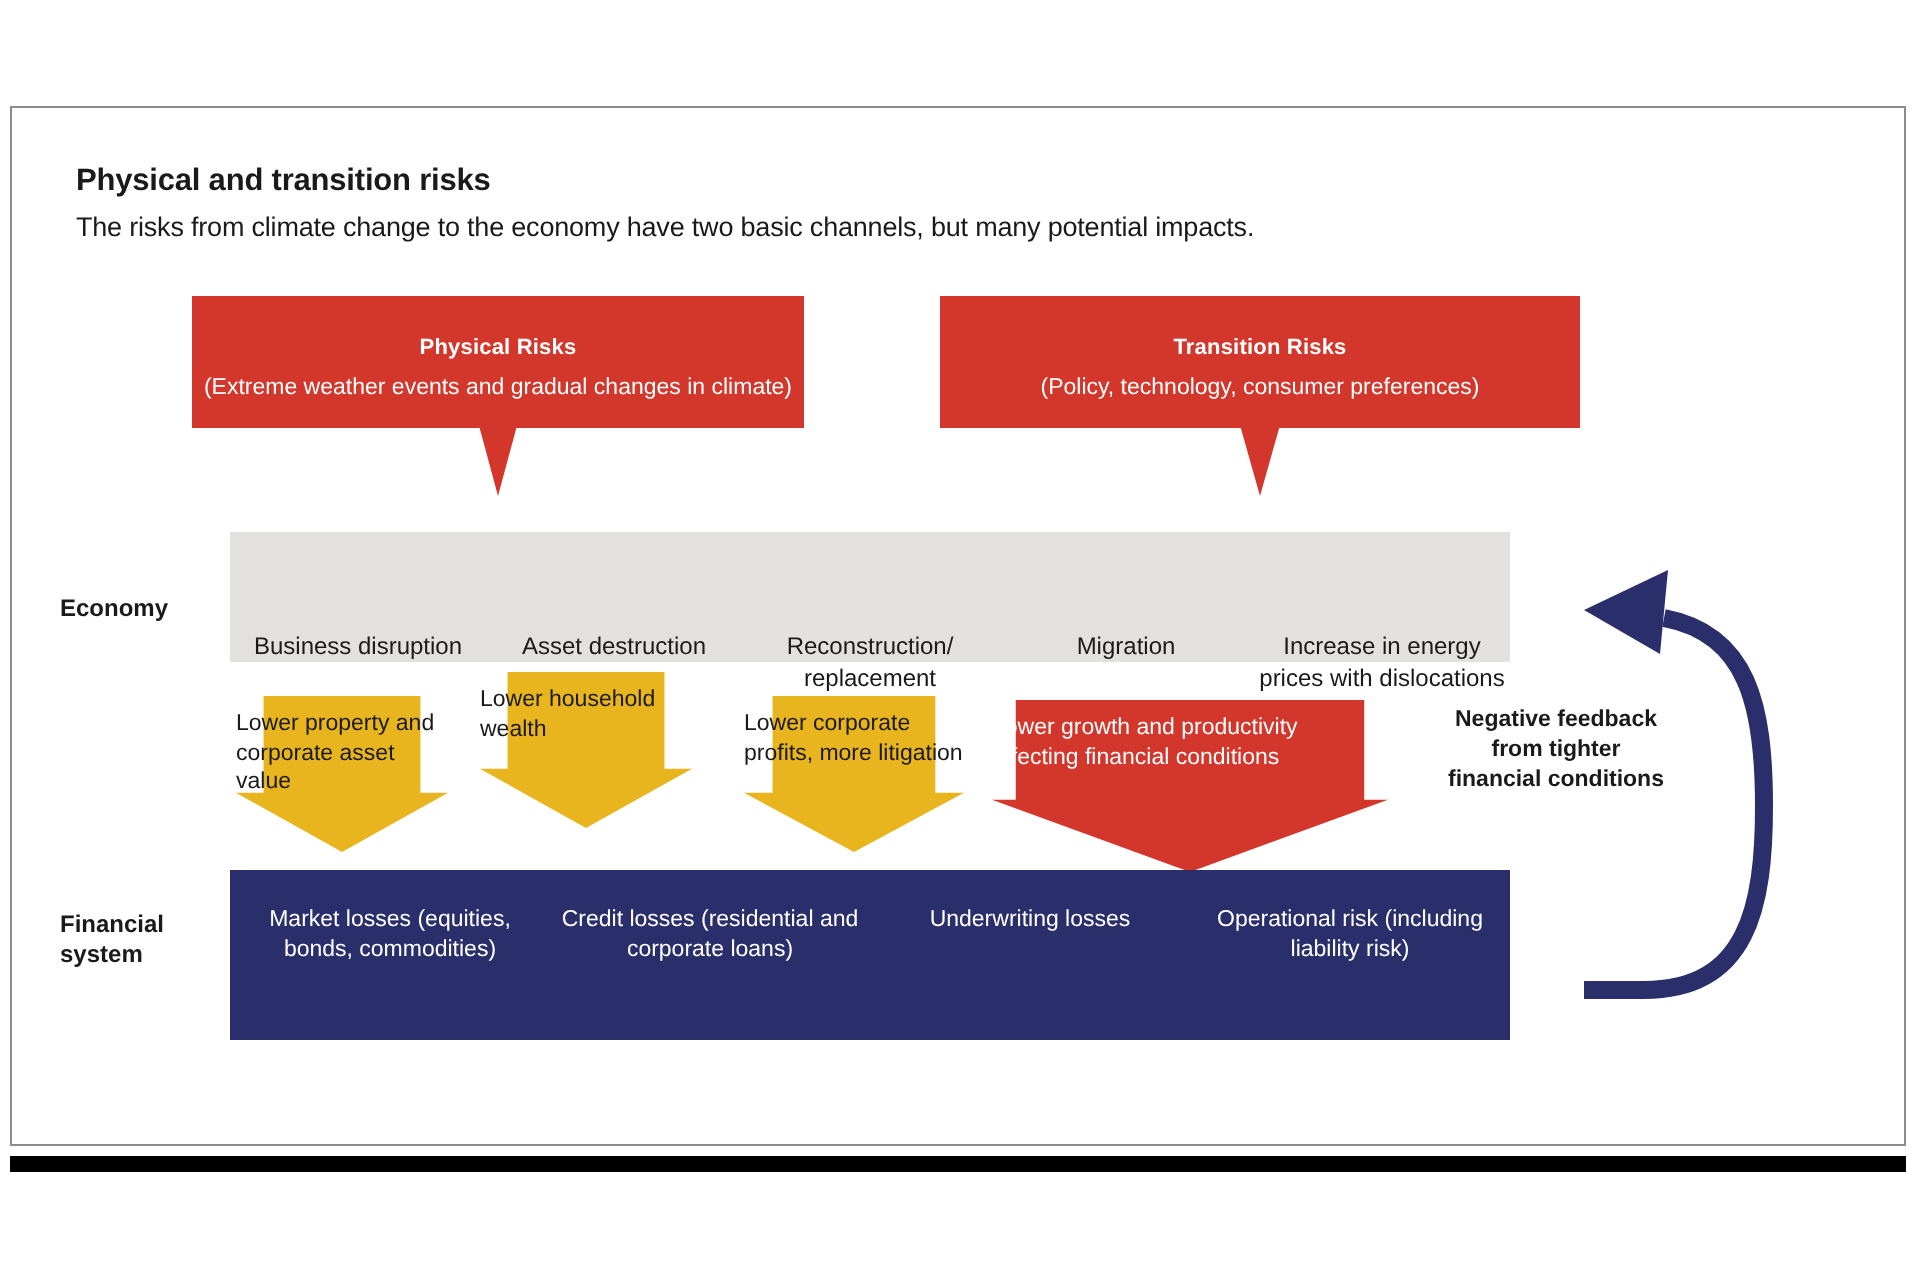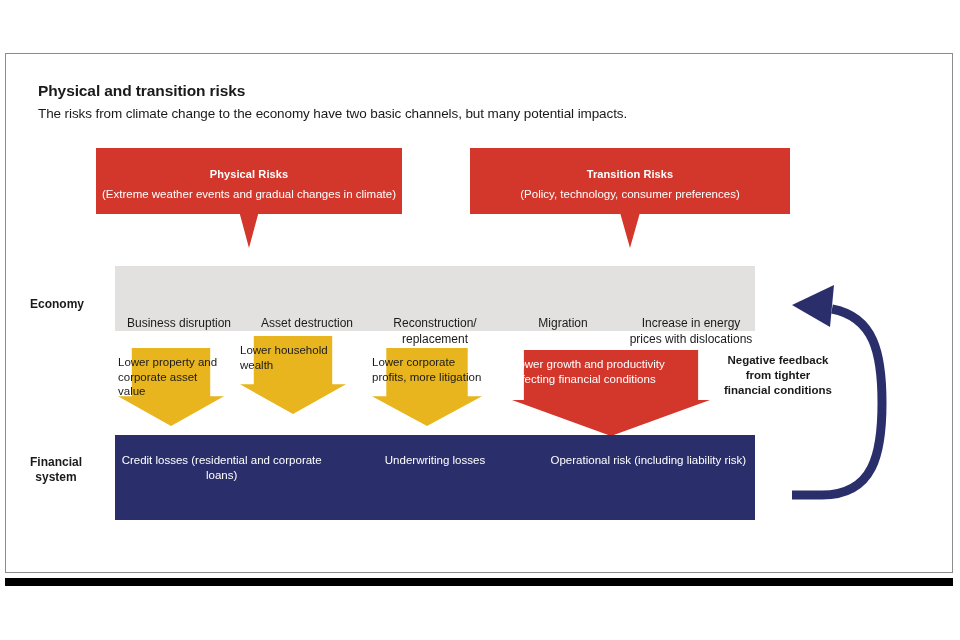--- a/index.html
+++ b/index.html
@@ -95,21 +95,21 @@
     width: 320px;
     height: 100px;
   }
 
   
   .rowlabel {
     position: absolute;
     font-size: 12px;
     font-weight: bold;
     color: #1a1a1a;
-    text-align: center;
+    text-align: left;
     line-height: 1.25;
   }
   #label-economy { left: 30px; top: 297px; }
   #label-financial { left: 30px; top: 455px; }
 
   
   #economy-panel {
     position: absolute;
     left: 115px;
     top: 266px;
@@ -167,21 +167,21 @@
     -webkit-clip-path: polygon(6% 0, 94% 0, 94% 58%, 100% 58%, 50% 100%, 0 58%, 6% 58%);
     clip-path: polygon(6% 0, 94% 0, 94% 58%, 100% 58%, 50% 100%, 0 58%, 6% 58%);
   }
   .arrow-red .atext {
     color: #ffffff;
     font-size: 11.5px;
   }
   #arrow-1 { left: 118px; top: 348px; width: 106px; height: 78px; }
   #arrow-2 { left: 240px; top: 336px; width: 106px; height: 78px; }
   #arrow-3 { left: 372px; top: 348px; width: 110px; height: 78px; }
-  #arrow-4 { left: 512px; top: 350px; width: 198px; height: 86px; }
+  #arrow-4 { left: 496px; top: 350px; width: 198px; height: 86px; }
 
   
   #financial-panel {
     position: absolute;
     left: 115px;
     top: 435px;
     width: 640px;
     height: 85px;
     background: #2a2f6b;
   }
@@ -274,20 +274,21 @@
   <div class="ashape"></div>
   <div class="atext">Lower corporate profits, more litigation</div>
 </div>
 <div class="arrow arrow-red" id="arrow-4">
   <div class="ashape"></div>
   <div class="atext">Lower growth and productivity affecting financial conditions</div>
 </div>
 
 <div id="financial-panel"></div>
 <div id="financial-items">
+  <div class="fin-item">Market losses (equities, bonds, commodities)</div>
   <div class="fin-item">Credit losses (residential and corporate loans)</div>
   <div class="fin-item">Underwriting losses</div>
   <div class="fin-item">Operational risk (including liability risk)</div>
 </div>
 
 <div id="feedback-text">Negative feedback from tighter financial conditions</div>
 <svg id="feedback-arrow" viewBox="0 0 120 218">
   <path d="M 14 212 L 44 212 C 96 212 104 170 104 120 C 104 70 96 34 54 26" fill="none" stroke="#2a2f6b" stroke-width="9" stroke-linecap="butt"></path>
   <polygon points="14,22 56,2 52,44" fill="#2a2f6b"></polygon>
 </svg>

